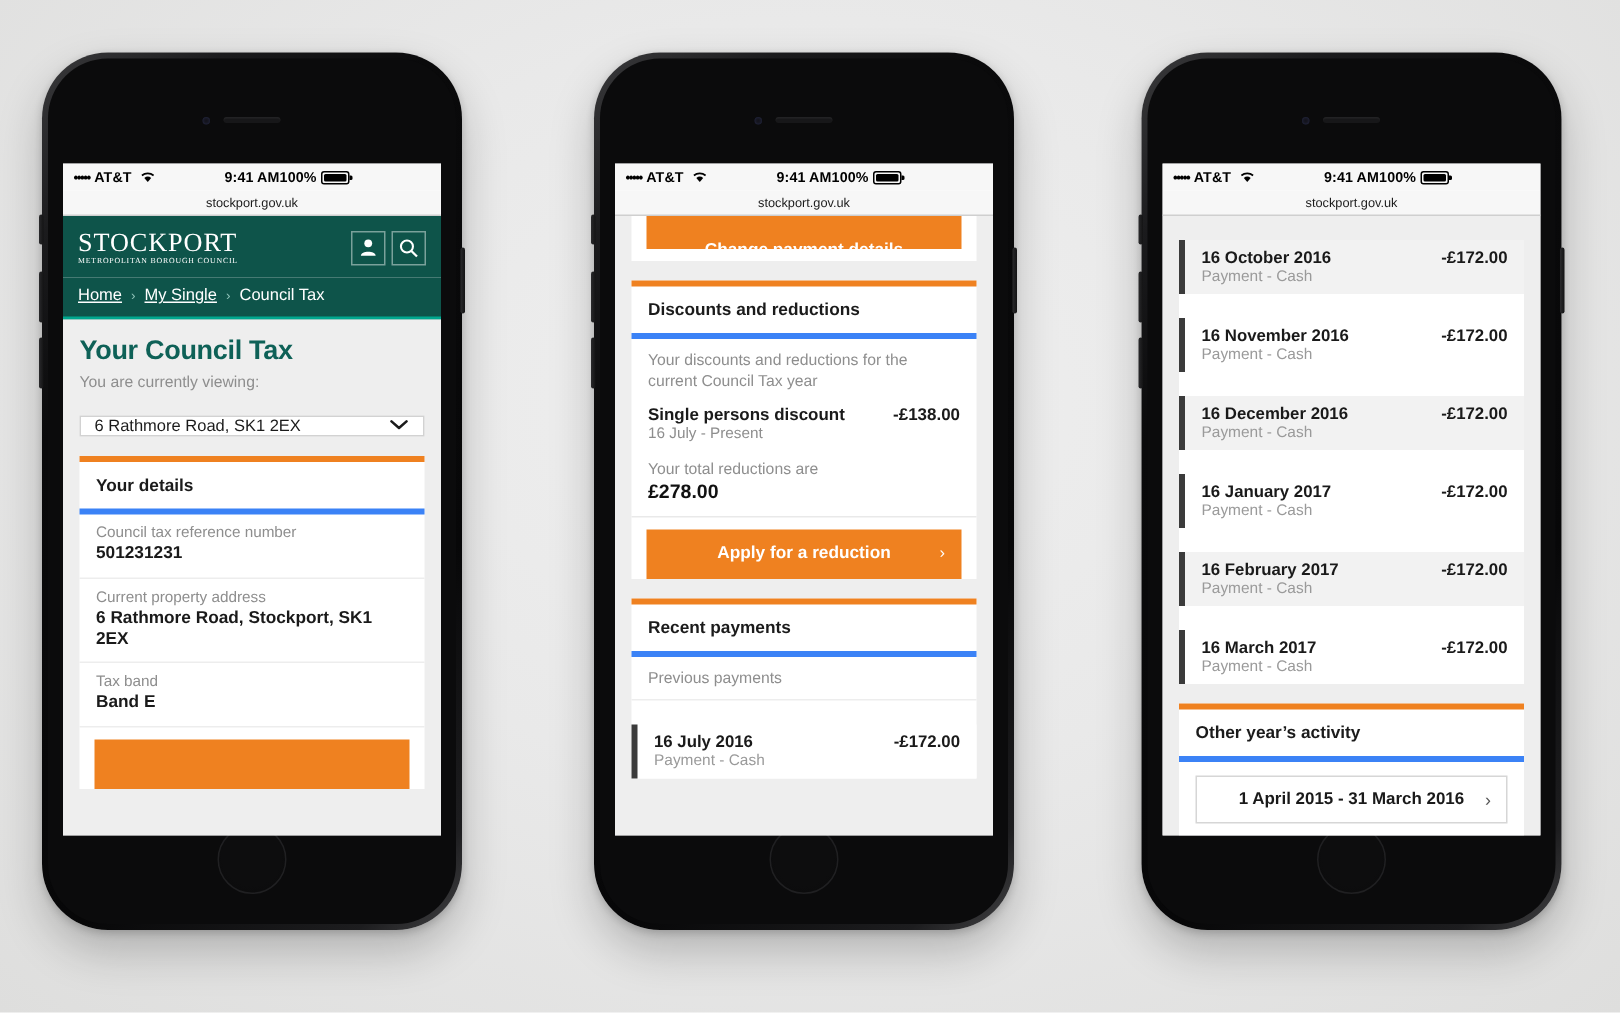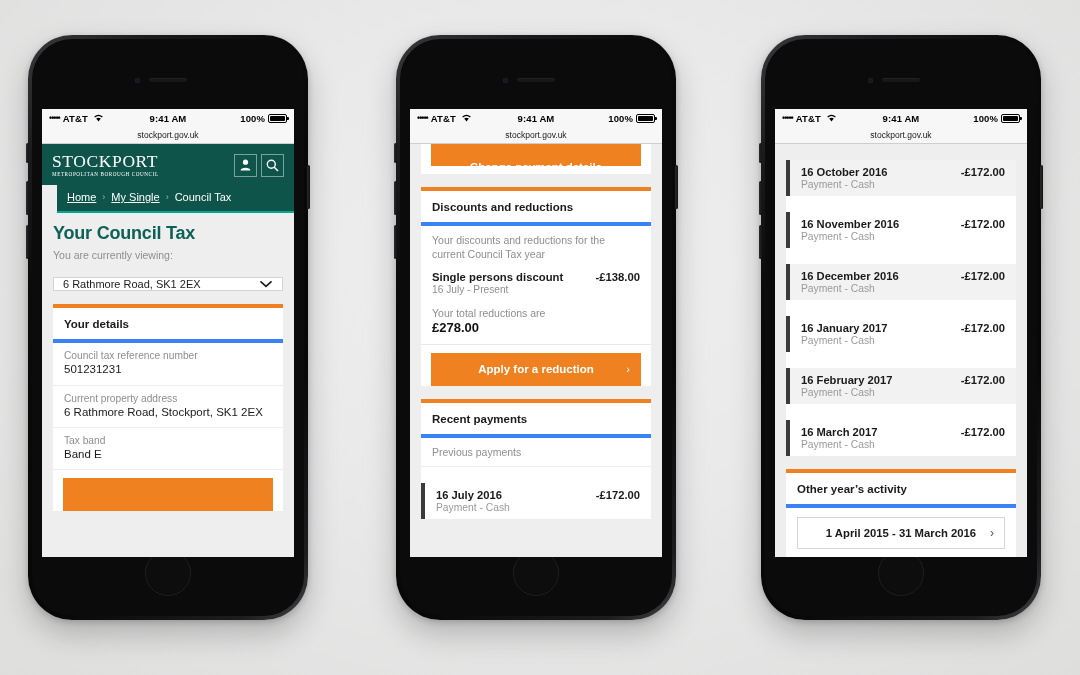--- a/index.html
+++ b/index.html
@@ -101,21 +101,21 @@
     font-size: 9px;
     color: #000;
     font-weight: bold;
     letter-spacing: 0.1px;
   }
   .sb-left { display: flex; align-items: center; gap: 3px; flex: 1; }
   .sb-dots { letter-spacing: -1px; font-size: 9px; }
   .sb-carrier { font-size: 9.5px; font-weight: normal; font-weight: 600; }
   .wifi-icon { display: inline-block; margin-left: 2px; }
   .sb-center { font-size: 9.5px; font-weight: 600; }
-  .sb-right { flex: 1; display: flex; align-items: center; justify-content: flex-end; gap: 3px; font-size: 9.5px; font-weight: 600; }
+  .sb-right { flex: 1; display: flex; align-items: center; justify-content: flex-start; gap: 3px; font-size: 9.5px; font-weight: 600; }
   .batt {
     width: 19px; height: 9px;
     border: 1px solid #000;
     border-radius: 2px;
     position: relative;
     padding: 1px;
   }
   .batt::after {
     content: "";
     position: absolute;
@@ -180,21 +180,20 @@
   
   .breadcrumb {
     background: #0e544a;
     padding: 6px 10px 8px 10px;
     border-bottom: 2px solid #00a78e;
     display: flex;
     align-items: center;
     gap: 6px;
     font-size: 11px;
     color: #ffffff;
-    margin-left: 15px;
   }
   .breadcrumb a { color: #fff; text-decoration: underline; }
   .breadcrumb .sep { color: #8fc3b9; font-size: 9px; }
   .crumb-current { color: #fff; }
 
   
   .title-block { padding: 10px 11px 9px 11px; background: #eeeeee; }
   .page-title {
     color: #0e6157;
     font-size: 18px;
@@ -236,21 +235,21 @@
     color: #1b1b1b;
     padding: 10px 11px 9px 11px;
     border-bottom: 4px solid #3b82f6;
   }
   .card-row {
     padding: 7px 11px 8px 11px;
     border-bottom: 1px solid #ededed;
   }
   .card-row:last-child { border-bottom: none; }
   .row-label { font-size: 10.2px; color: #8e8e8e; }
-  .row-value { font-size: 11.5px; color: #1a1a1a; font-weight: normal; margin-top: 1px; line-height: 1.25; }
+  .row-value { font-size: 11.5px; color: #1a1a1a; font-weight: bold; margin-top: 1px; line-height: 1.25; }
 
   
   .btn-orange {
     background: #ef8120;
     color: #fff;
     font-size: 11.5px;
     font-weight: bold;
     height: 33px;
     display: flex;
     align-items: center;

